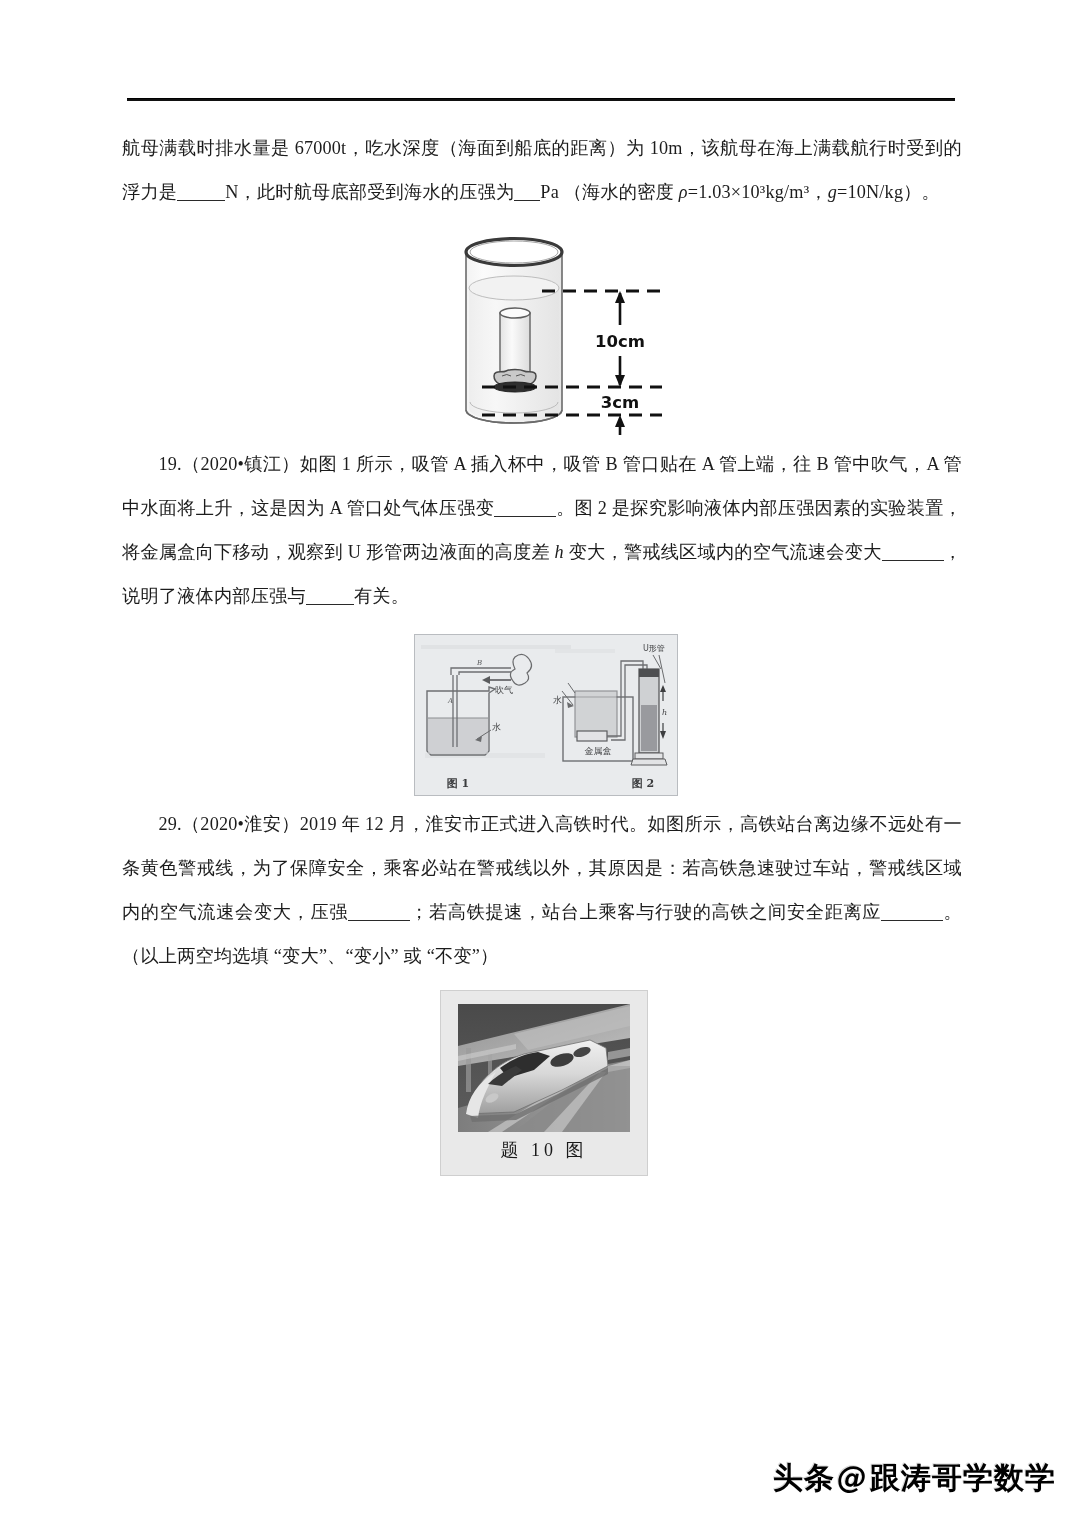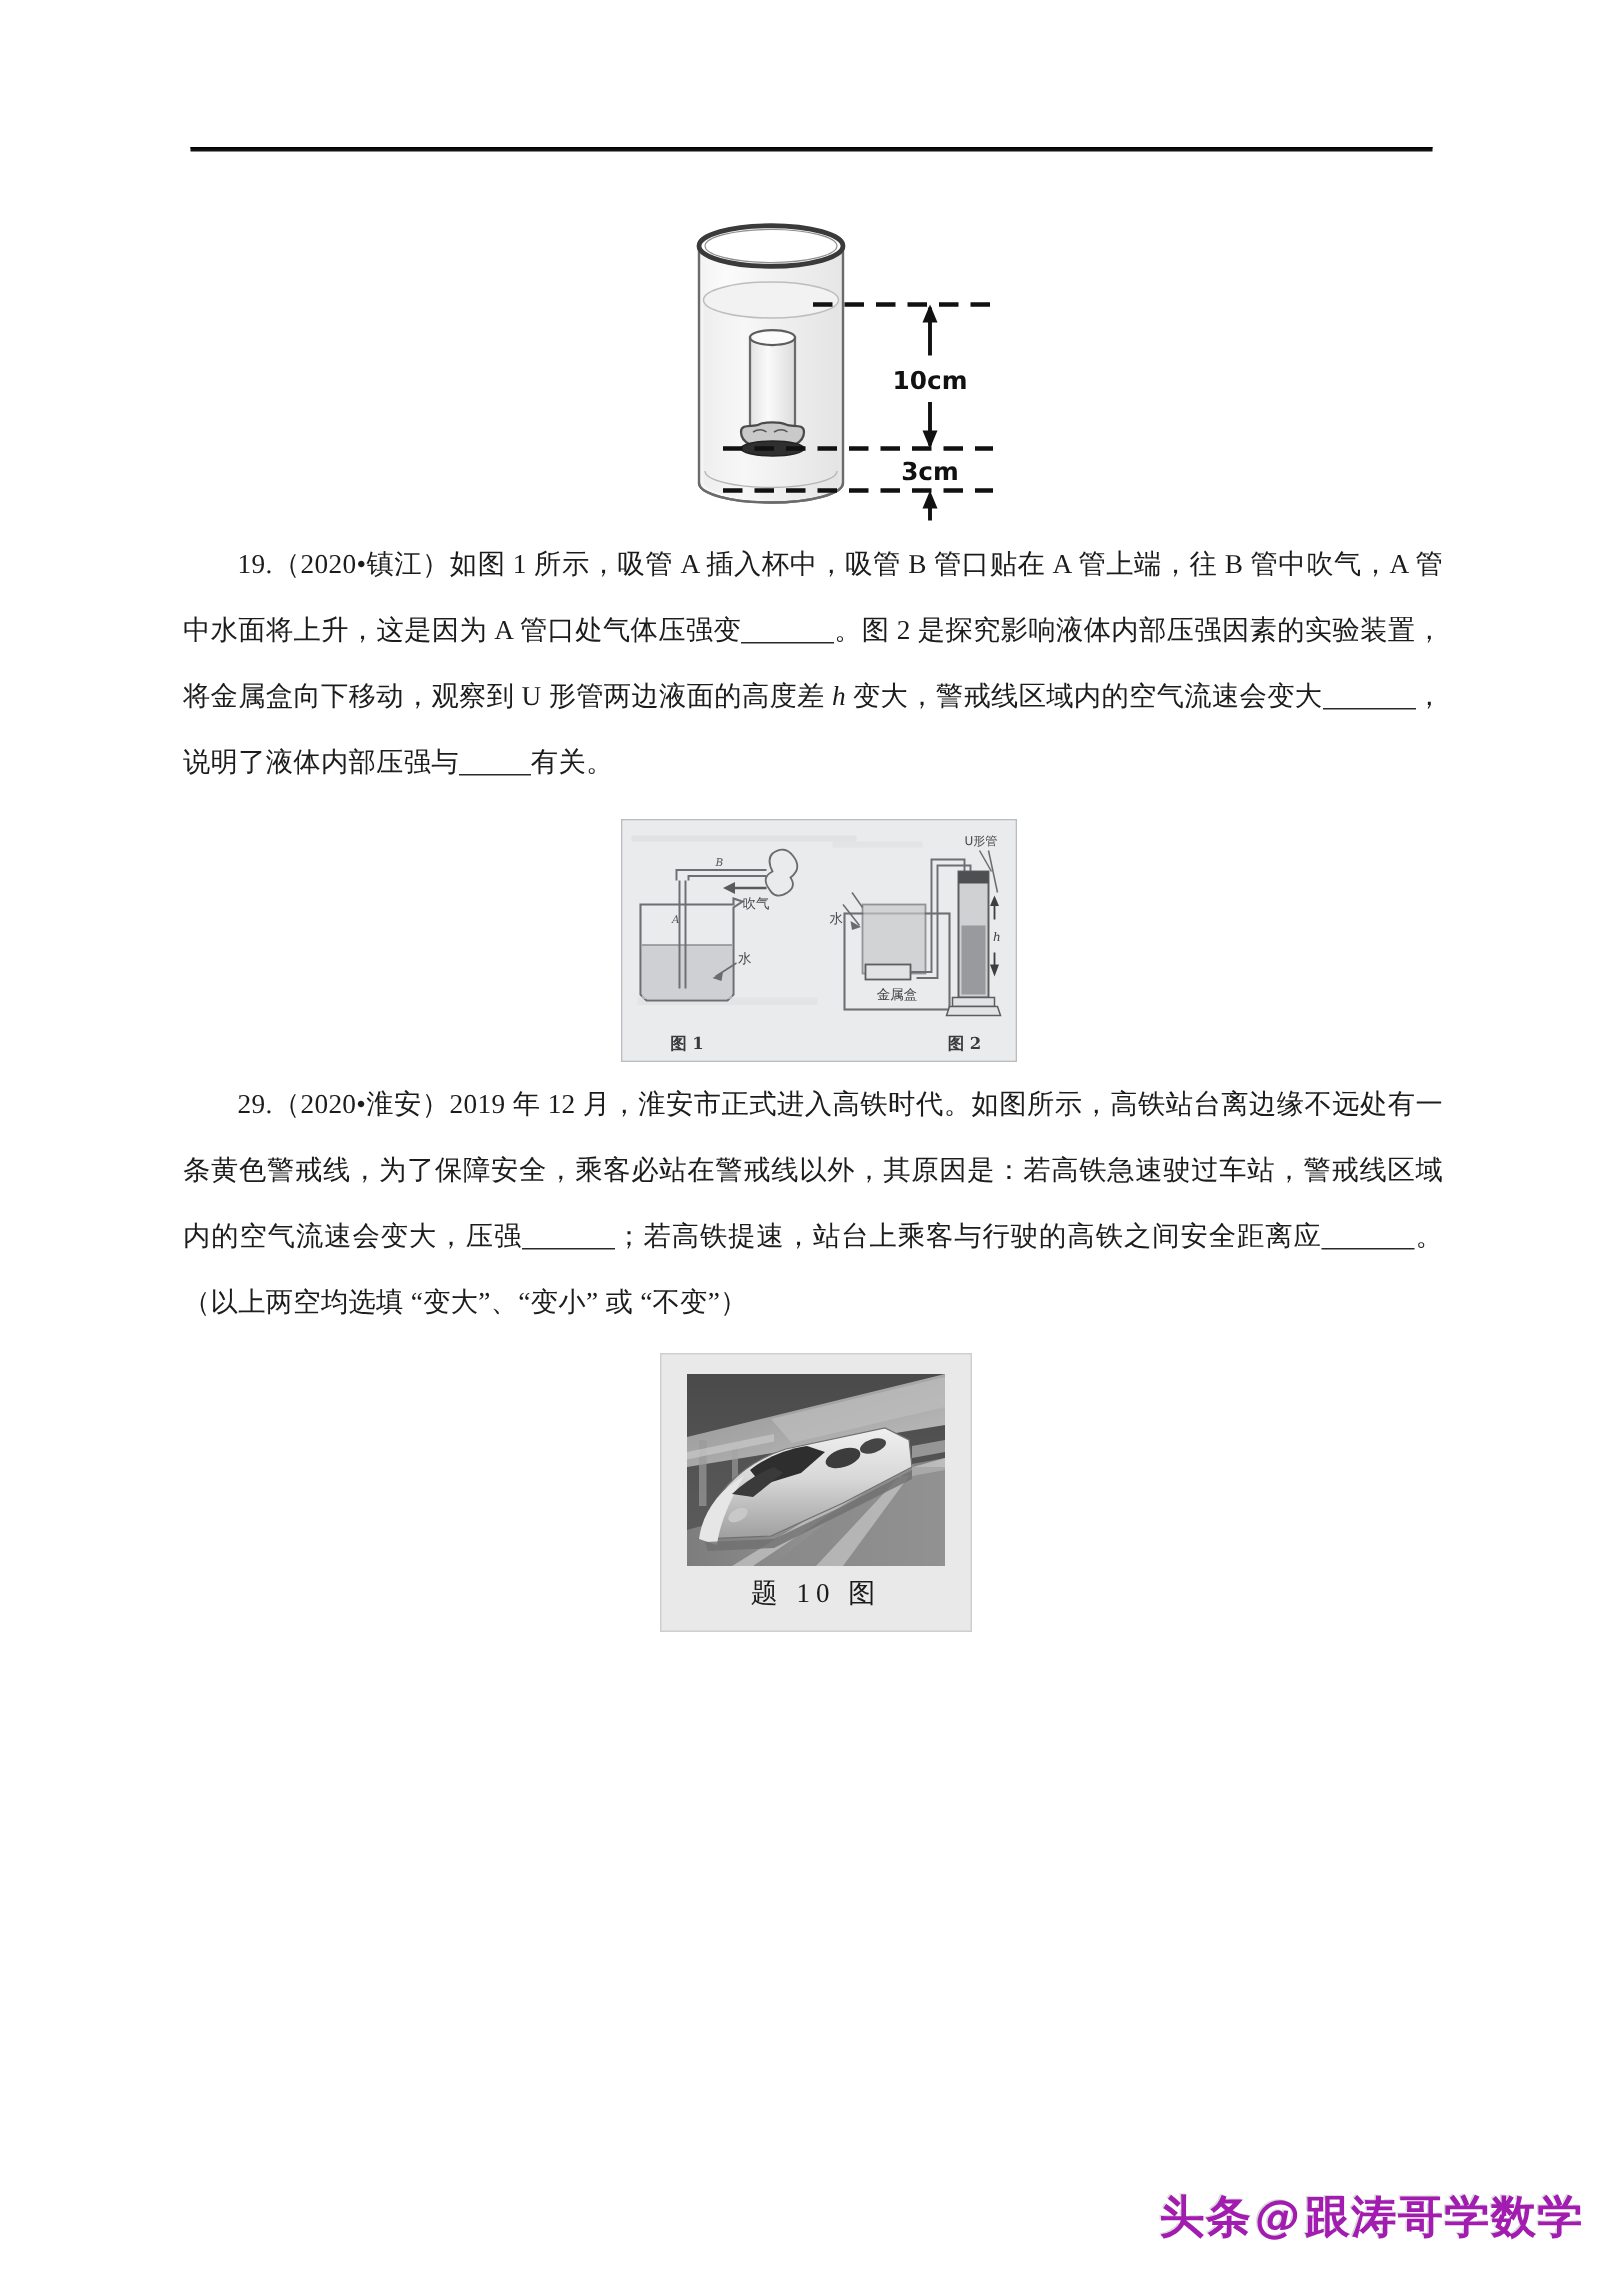--- a/index.html
+++ b/index.html
@@ -96,37 +96,38 @@
     font-family: "Liberation Serif", serif;
   }
 
   
   .watermark {
     position: absolute;
     right: 24px;
     top: 1458px;
     font-size: 30px;
     font-weight: bold;
-    color: #a21caf;
+    color: #000000;
     letter-spacing: 1px;
     font-family: "DejaVu Sans", sans-serif;
     text-shadow: 2px 2px 0 #ffffff, -1px -1px 0 #d9d9d9;
     white-space: nowrap;
   }
   .watermark .at { font-style: italic; padding: 0 2px; }
 </style>
 </head>
 <body>
 
 <div class="page">
 
   <div class="top-rule"></div>
 
   <div class="content">
 
+    <p class="para"><span>航母满载时排水量是 67000t，吃水深度（海面到船底的距离）为 10m，该航母在海上满载航行时受到的浮力是</span><span class="blank-m"></span><span>N，此时航母底部受到海水的压强为</span><span class="blank-xs"></span><span>Pa （海水的密度 </span><span class="ital">ρ</span><span>=1.03×10³kg/m³，</span><span class="ital">g</span><span>=10N/kg）。</span></p>
 
 
     <div class="fig27-wrap">
       <svg class="fig27" width="290" height="212" viewBox="0 0 290 212">
         <defs>
           <linearGradient id="glassG" x1="0" y1="0" x2="1" y2="0">
             <stop offset="0%" stop-color="#f3f3f3"></stop>
             <stop offset="18%" stop-color="#fbfbfb"></stop>
             <stop offset="55%" stop-color="#f1f1f1"></stop>
             <stop offset="100%" stop-color="#e6e6e6"></stop>

